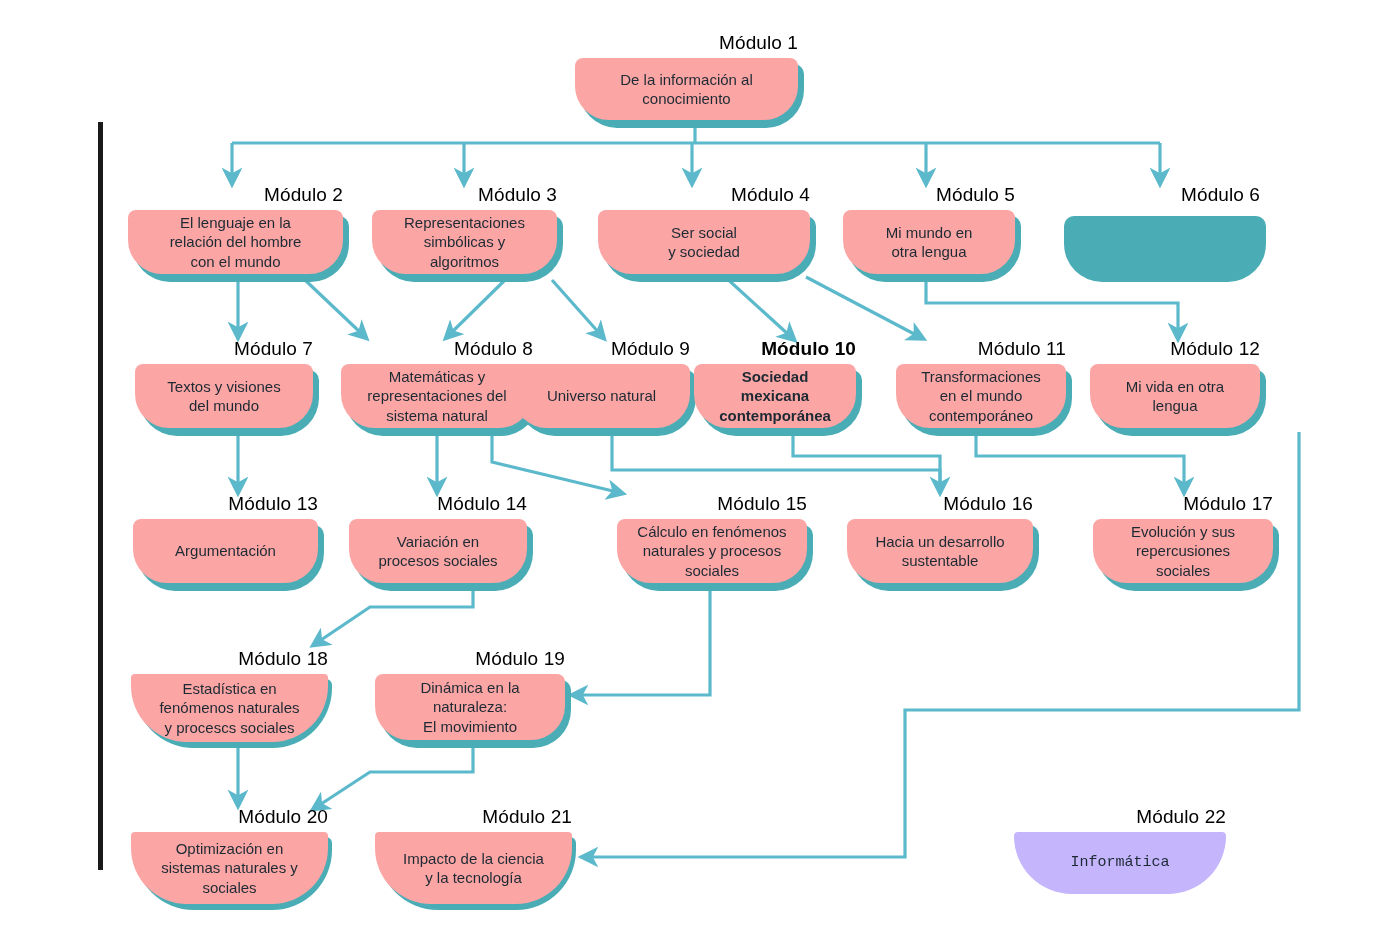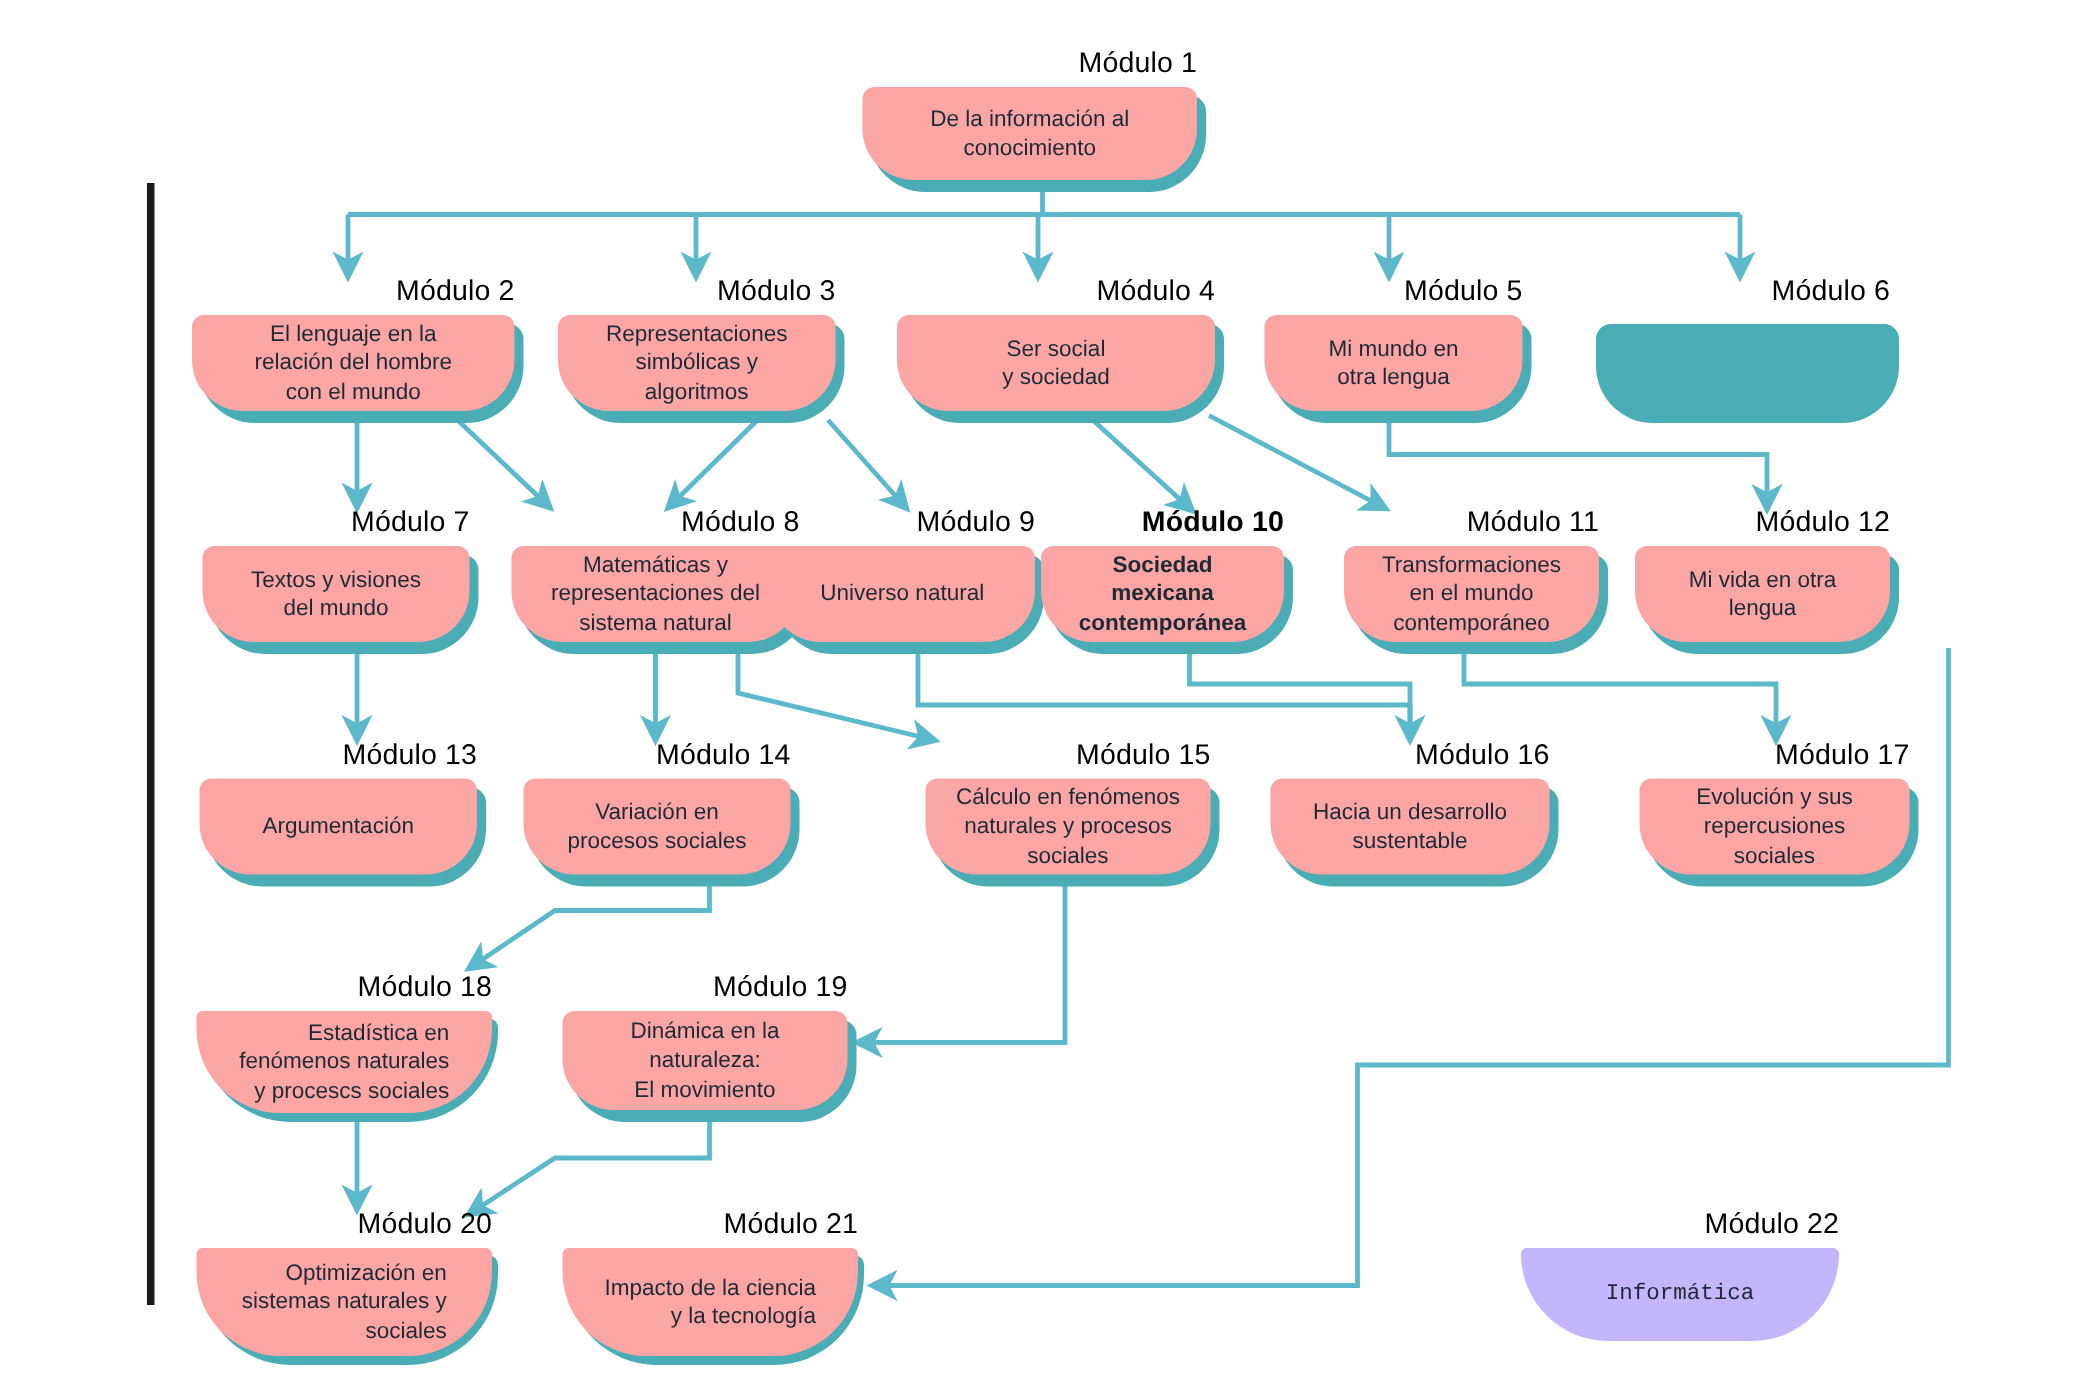--- a/index.html
+++ b/index.html
@@ -57,21 +57,21 @@
     padding:0 8px;
     box-sizing:border-box;
   }
   .node .front .txt{
     font-size:15px;
     line-height:1.28;
     color:#1d2a33;
   }
   
   .node.bowl .back{border-radius:6px 6px 60px 60px;left:3px;right:-4px;top:5px;}
-  .node.bowl .front{border-radius:4px 4px 56px 56px;bottom:6px;text-align:right;}
+  .node.bowl .front{border-radius:4px 4px 56px 56px;bottom:6px;}
   .node.flat .front{background:#c4b5fd;border-radius:4px 4px 58px 58px;bottom:16px;font-family:Liberation Mono, monospace;}
 </style>
 </head>
 <body>
 
 <div id="stage">
 
   <div class="left-rule" style="left:98px;top:122px;width:5px;height:748px;"></div>
 
   <svg id="wires" viewBox="0 0 1400 933" xmlns="http://www.w3.org/2000/svg">

